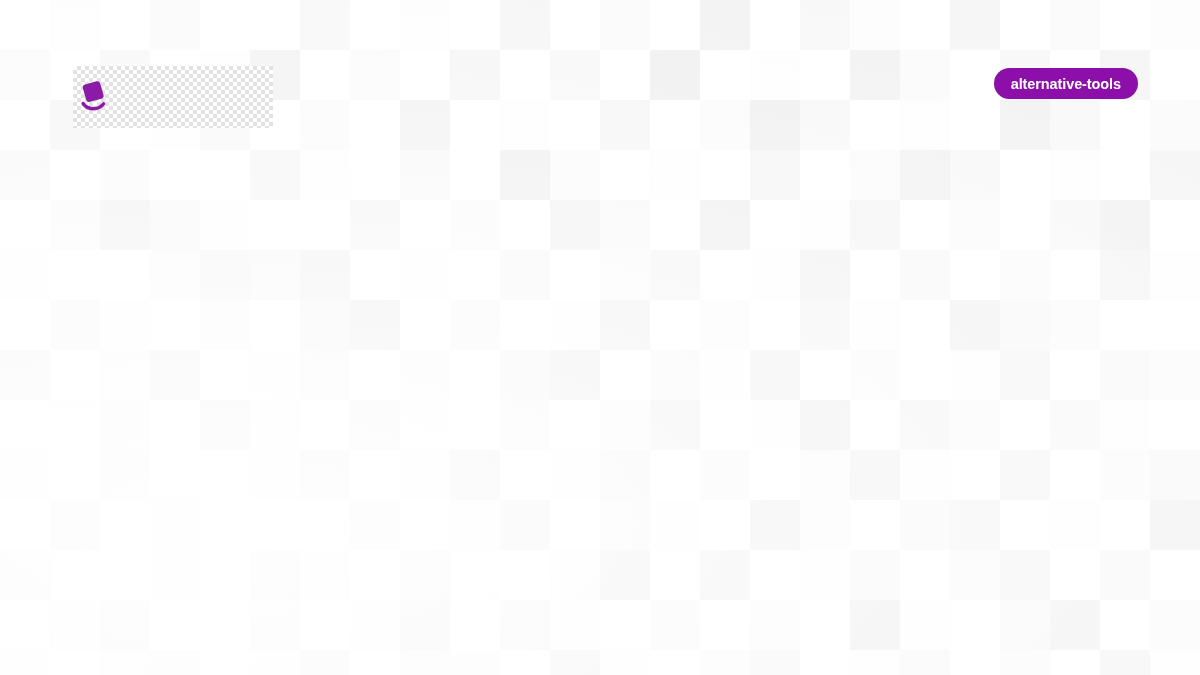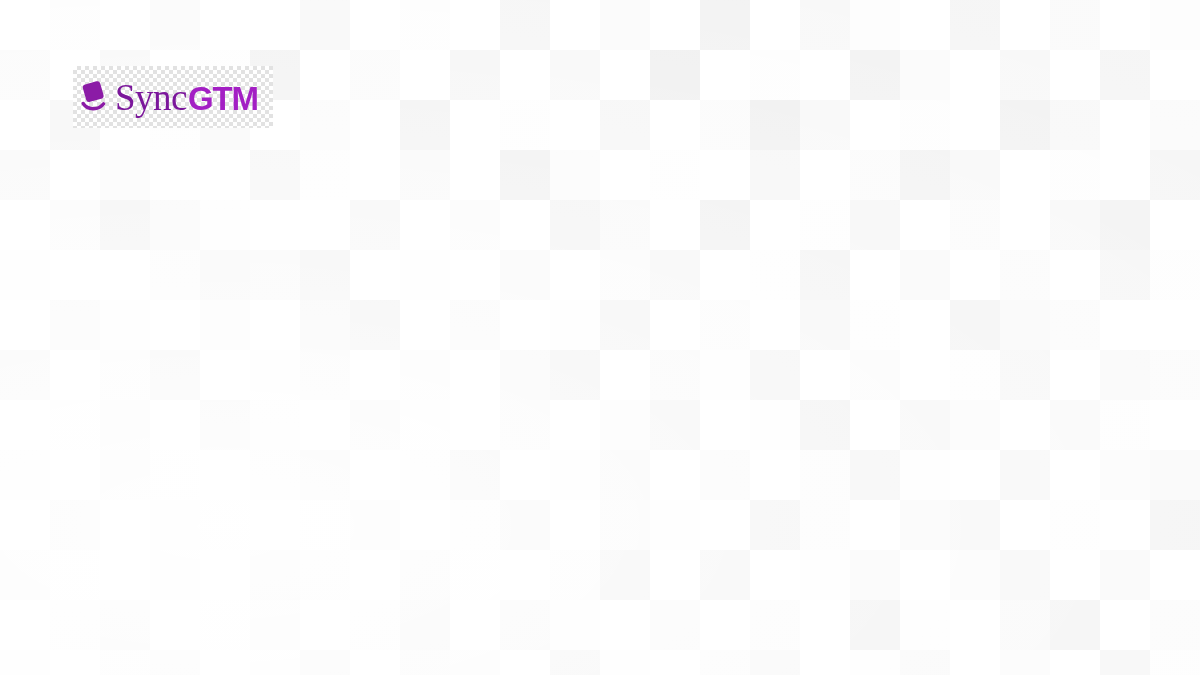--- a/index.html
+++ b/index.html
@@ -479,22 +479,19 @@
   <div class="bg-veil"></div>
 
   <div class="logo-wrap">
     <div class="logo-inner">
       <span class="logo-mark">
         <svg width="30" height="34" viewBox="0 0 30 34" xmlns="http://www.w3.org/2000/svg" aria-hidden="true">
           <rect x="5.2" y="2.6" width="18" height="18" rx="3.2" ry="3.2" transform="rotate(-16 14.2 11.6)" fill="#8B1BA6"></rect>
           <path d="M4.2 23.5 C8.5 30.2 19.5 30.6 24.6 23.8" stroke="#8B1BA6" stroke-width="3.4" fill="none" stroke-linecap="round"></path>
         </svg>
       </span>
-      <span class="logo-text">
-        <span class="logo-sync">Sync</span>
-        <span class="logo-gtm">GTM</span>
-      </span>
     </div>
   </div>
 
+  <div class="badge">alternative-tools</div>
 
 
 </div>
 
 </body></html>

